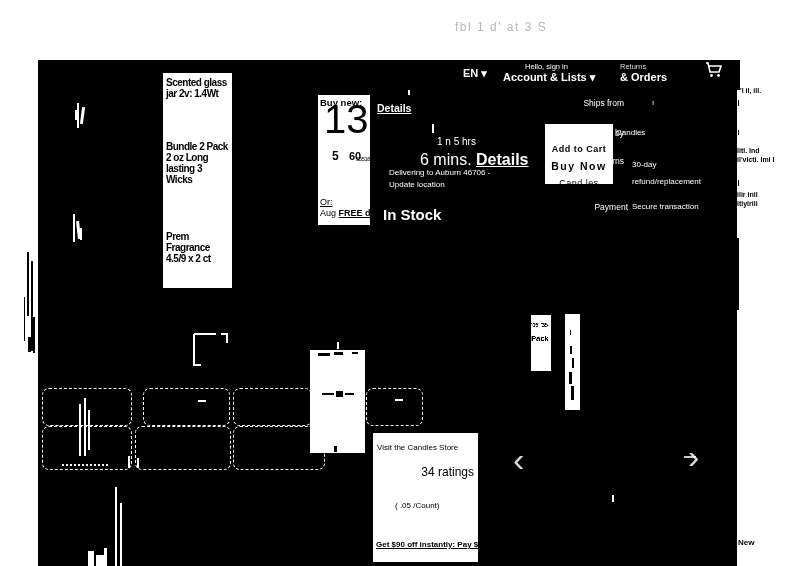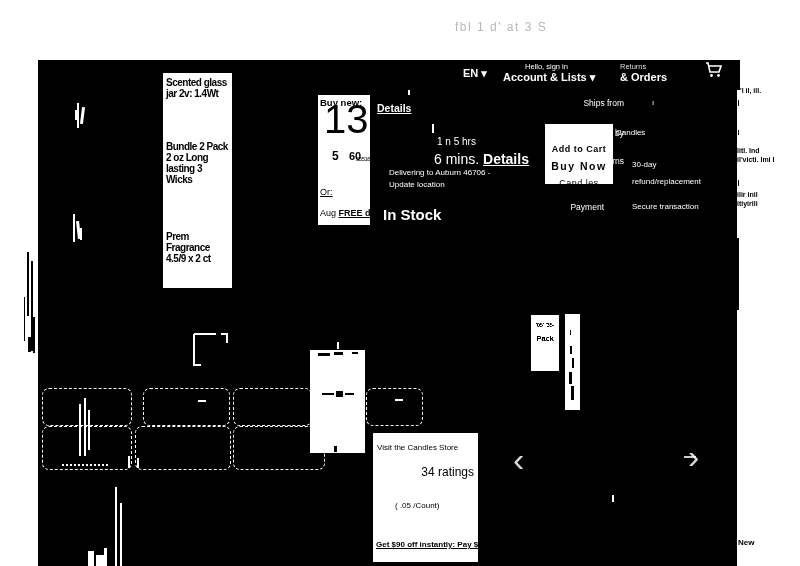--- a/index.html
+++ b/index.html
@@ -61,48 +61,48 @@
   <div class="a mark" style="left:77px;top:221px;width:3px;height:18px;transform:rotate(-6deg);"></div>
   <div class="a mark" style="left:80px;top:228px;width:2px;height:12px;"></div>
   <div class="a mark" style="left:408px;top:90px;width:2px;height:5px;"></div>
 
   <div class="a card" style="left:318px;top:95px;width:52px;height:130px;overflow:hidden;">
     <div class="a b deg" style="left:2px;top:2px;font-size:9.5px;">Buy new:</div>
     <div class="a deg" style="left:6px;top:2px;font-size:40px;font-weight:400;">13</div>
     <div class="a b deg" style="left:14px;top:54px;font-size:12px;">5</div>
     <div class="a b deg" style="left:31px;top:55px;font-size:11px;">60</div>
     <div class="a deg" style="left:38px;top:61px;font-size:6px;letter-spacing:-0.5px;">55516</div>
-    <div class="a deg" style="left:2px;top:92px;font-size:9px;text-decoration:underline;">Or:</div>
+    <div class="a deg" style="left:2px;top:102px;font-size:9px;text-decoration:underline;">Or:</div>
     <div class="a deg" style="left:2px;top:113px;font-size:9px;white-space:nowrap;">
       <span>Aug </span><span class="b ul">FREE del</span>
     </div>
   </div>
 
   <div class="a w b ul deg" style="left:377px;top:102px;font-size:10.5px;">Details</div>
   <div class="a mark" style="left:432px;top:124px;width:2px;height:9px;"></div>
   <div class="a w deg" style="left:437px;top:136px;font-size:10px;white-space:nowrap;">1 n    5 hrs</div>
-  <div class="a w deg" style="left:386px;top:151px;font-size:14px;white-space:nowrap;padding-left:48px;">
+  <div class="a w deg" style="left:372px;top:151px;font-size:16px;white-space:nowrap;padding-left:48px;">
     <span>6 mins. </span><span class="b ul">Details</span>
   </div>
   <div class="a w deg" style="left:389px;top:167px;font-size:8px;line-height:12px;width:110px;">
     <div>Delivering to Auburn 46706 -</div>
     <div>Update location</div>
   </div>
   <div class="a w b deg" style="left:383px;top:206px;font-size:15px;">In Stock</div>
 
   <div class="a lbl" style="left:540px;top:98px;width:84px;text-align:right;">Ships from</div>
   <div class="a val" style="left:652px;top:98px;">ı</div>
 
   <div class="a lbl" style="left:540px;top:128px;width:84px;text-align:right;">Sold by</div>
   <div class="a val" style="left:616px;top:128px;">Candles</div>
 
   <div class="a lbl" style="left:540px;top:156px;width:84px;text-align:right;">Returns</div>
   <div class="a val" style="left:632px;top:156px;width:52px;line-height:17px;">30-day refund/replacement</div>
 
-  <div class="a lbl" style="left:520px;top:202px;width:84px;text-align:right;">Payment</div>
+  <div class="a lbl" style="left:544px;top:202px;width:84px;text-align:right;">Payment</div>
   <div class="a val" style="left:632px;top:202px;">Secure transaction</div>
 
   <div class="a card" style="left:545px;top:124px;width:68px;height:60px;z-index:5;text-align:center;overflow:hidden;">
     <div class="b deg" style="margin-top:20px;font-size:9px;letter-spacing:0.5px;">Add to Cart</div>
     <div class="b deg" style="margin-top:6px;font-size:10.5px;letter-spacing:1.5px;">Buy Now</div>
     <div class="deg" style="margin-top:6px;font-size:9px;letter-spacing:0.5px;">Cand les</div>
   </div>
 
   <div class="a mark" style="left:193px;top:334px;width:2px;height:32px;"></div>
   <div class="a mark" style="left:194px;top:333px;width:22px;height:2px;"></div>
@@ -128,21 +128,21 @@
   <div class="a card" style="left:310px;top:350px;width:55px;height:103px;z-index:4;">
     <div class="a kmark" style="left:8px;top:3px;width:12px;height:3px;"></div>
     <div class="a kmark" style="left:24px;top:2px;width:9px;height:3px;"></div>
     <div class="a kmark" style="left:42px;top:2px;width:6px;height:2px;"></div>
     <div class="a kmark" style="left:12px;top:43px;width:12px;height:2px;"></div>
     <div class="a kmark" style="left:26px;top:41px;width:7px;height:6px;"></div>
     <div class="a kmark" style="left:35px;top:43px;width:9px;height:2px;"></div>
     <div class="a kmark" style="left:24px;top:96px;width:3px;height:6px;"></div>
   </div>
 
-  <div class="a card deg" style="left:531px;top:315px;width:28px;height:52px;font-size:6px;font-weight:bold;line-height:13px;padding-top:4px;letter-spacing:-0.3px;overflow:hidden;text-align:center;">
+  <div class="a card deg" style="left:531px;top:315px;width:20px;height:52px;font-size:6px;font-weight:bold;line-height:13px;padding-top:4px;letter-spacing:-0.3px;overflow:hidden;">
     <div>'05' '35-</div>
     <div style="font-size:8px;">Pack</div>
   </div>
   <div class="a card" style="left:565px;top:314px;width:15px;height:96px;">
     <div class="a kmark" style="left:5px;top:16px;width:1px;height:5px;"></div>
     <div class="a kmark" style="left:5px;top:32px;width:2px;height:8px;"></div>
     <div class="a kmark" style="left:7px;top:44px;width:2px;height:10px;"></div>
     <div class="a kmark" style="left:4px;top:58px;width:3px;height:12px;"></div>
     <div class="a kmark" style="left:6px;top:72px;width:3px;height:14px;"></div>
   </div>

